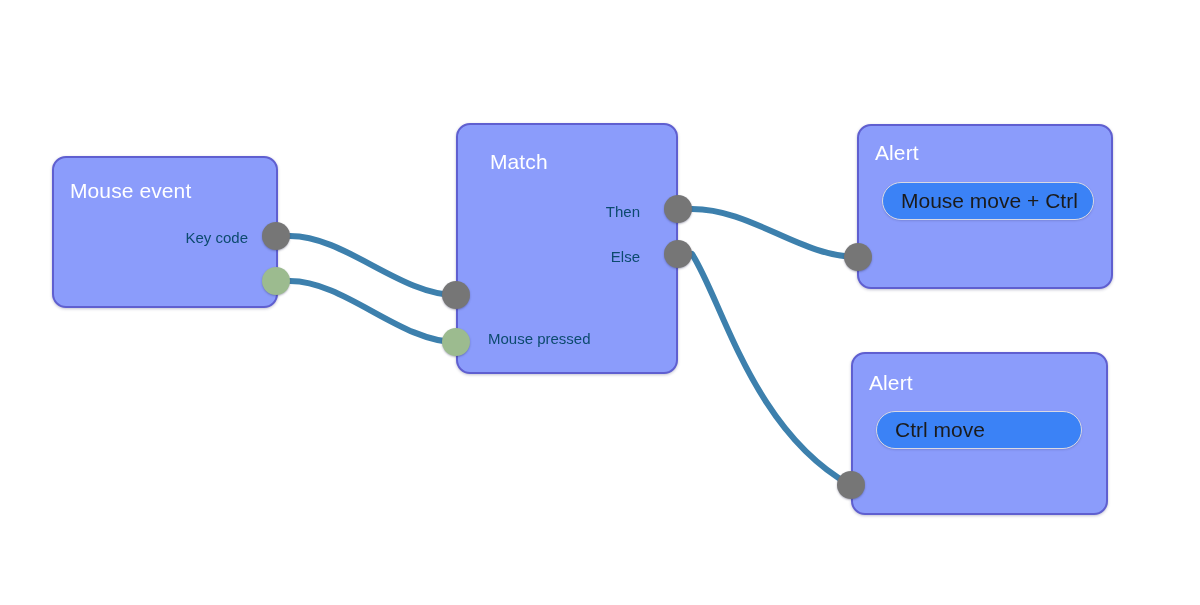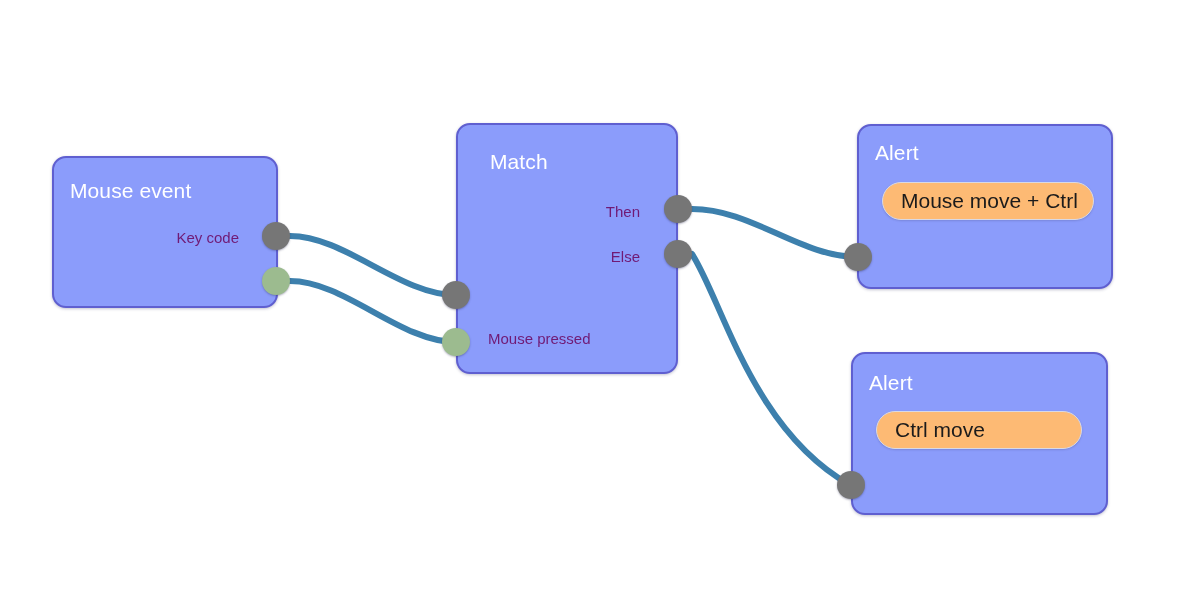--- a/index.html
+++ b/index.html
@@ -66,32 +66,32 @@
     border-radius: 50%;
     box-sizing: border-box;
     box-shadow: 0 1px 2px rgba(40, 40, 80, 0.35);
   }
   .port.gray  { background: #767676; }
   .port.green { background: #9cbb8f; }
 
   .port-label {
     position: absolute;
     z-index: 3;
-    color: #701a75;
+    color: #0c4a6e;
     font-size: 15px;
     white-space: nowrap;
   }
   .port-label.right-aligned { text-align: right; }
 
   
   .pill {
     position: absolute;
     z-index: 3;
     box-sizing: border-box;
-    background: #fdba74;
+    background: #3b82f6;
     border: 1px solid #d9d9e4;
     border-radius: 999px;
     display: flex;
     align-items: center;
     padding: 0 18px;
     color: #1b1b1b;
     font-size: 21px;
     white-space: nowrap;
     box-shadow: 0 1px 2px rgba(40, 40, 80, 0.18);
   }
@@ -103,21 +103,21 @@
 
   <svg class="edges" viewBox="0 0 1200 605" width="1200" height="605" xmlns="http://www.w3.org/2000/svg">
     <path class="edge-path" d="M 290 236 C 345 236, 400 295, 456 295"></path>
     <path class="edge-path" d="M 290 281 C 345 281, 400 342, 456 342"></path>
     <path class="edge-path" d="M 692 209 C 752 209, 800 257, 858 257"></path>
     <path class="edge-path" d="M 692 254 C 722 300, 752 430, 850 485"></path>
   </svg>
 
   <div class="node" style="left:52px; top:156px; width:226px; height:152px;">
     <div class="node-title" style="top:21px;">Mouse event</div>
-    <div class="port-label right-aligned" style="right:37px; top:71px; width:150px;">Key code</div>
+    <div class="port-label right-aligned" style="right:28px; top:71px; width:150px;">Key code</div>
   </div>
   <div class="port gray" style="left:262px; top:222px;"></div>
   <div class="port green" style="left:262px; top:267px;"></div>
 
   <div class="node" style="left:456px; top:123px; width:222px; height:251px;">
     <div class="node-title" style="top:25px;margin-left:16px;">Match</div>
     <div class="port-label" style="left:30px; top:205px;">Mouse pressed</div>
     <div class="port-label right-aligned" style="right:36px; top:78px; width:130px;">Then</div>
     <div class="port-label right-aligned" style="right:36px; top:123px; width:130px;text-align:right;">Else</div>
   </div>

